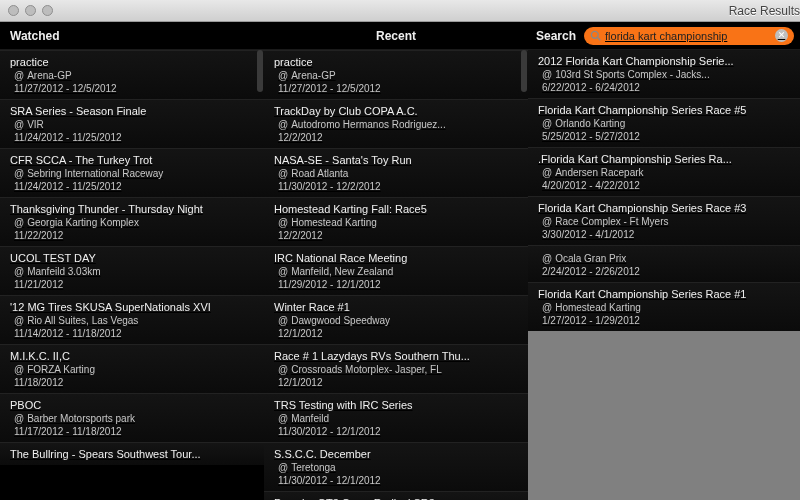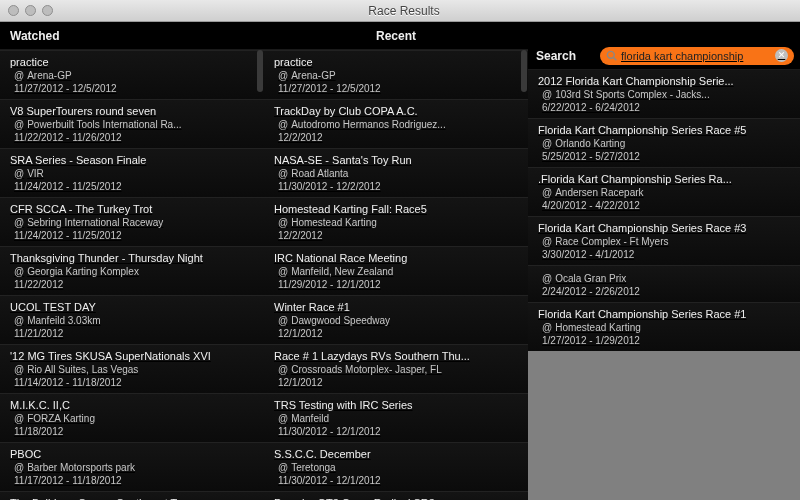--- a/index.html
+++ b/index.html
@@ -1,30 +1,30 @@
 <!DOCTYPE html>
 <html><head>
 <meta charset="utf-8">
 <style>
   * { margin: 0; padding: 0; box-sizing: border-box; font-family: "Lucida Grande", Arial, sans-serif; }
   body { background: #000; width: 800px; height: 500px; overflow: hidden; }
   .chrome { height: 22px; background: linear-gradient(#e8e8e8,#cfcfcf); border-bottom:1px solid #9a9a9a; display:flex; align-items:center; }
   .traffic { display:flex; gap:6px; padding-left:8px; }
   .dot { width:11px; height:11px; border-radius:50%; background:#bdbdbd; border:1px solid #8f8f8f; }
-  .wintitle { flex:1; text-align:center; font-size:12px; color:#444; text-shadow:0 1px 0 #fff; margin-left:-45px; }
+  .wintitle { flex:1; text-align:right; font-size:12px; color:#444; text-shadow:0 1px 0 #fff; margin-left:-45px; }
   .content { display:flex; width:800px; height:478px; background:#000; }
   .column { display:flex; flex-direction:column;text-decoration:underline; }
   .col-w { width:264px; }
   .col-r { width:264px; }
   .col-s { width:272px; }
   .colhead { height:28px; display:flex; align-items:center; background:#000; position:relative; border-bottom:1px solid #1a1a1a;}
   .colhead.center { justify-content:center;text-align:right; }
   .colhead .lbl { color:#eee; font-size:12px; font-weight:bold;}
   .col-w .colhead .lbl { padding-left:10px; }
-  .col-s .colhead { justify-content:flex-start; padding:0 6px 0 8px; gap:24px;margin-top:20px;}
+  .col-s .colhead { justify-content:flex-start; padding:0 6px 0 8px; gap:8px;}
   .searchwrap { flex:1; display:flex; align-items:center; background:#f97316; border-radius:11px; height:18px; padding:0 6px; gap:4px;}
   .searchwrap svg { flex:0 0 auto; }
   .searchwrap input { border:none; outline:none; font-size:11px; flex:1; background:transparent; color:#222;}
   .clearbtn { width:13px; height:13px; border-radius:50%; background:#bfbfbf; display:flex; align-items:center; justify-content:center; color:#fff; font-size:9px; line-height:1;}
   .list { flex:1; overflow:hidden; position:relative; }
   .col-s .list { background:#808080; }
   .item { padding:5px 10px 5px 10px; border-top:1px solid #222; background:linear-gradient(#141414,#0b0b0b); cursor:default;}
   .item:first-child{border-top:none;}
   .title { color:#f0f0f0; font-size:11px; white-space:nowrap; overflow:hidden; text-overflow:ellipsis;}
   .venue { color:#c8c8c8; font-size:10px; padding-top:2px; display:flex; align-items:center; gap:3px; padding-left:4px; white-space:nowrap; overflow:hidden; text-overflow:ellipsis;}
@@ -52,25 +52,20 @@
       <span class="lbl">Watched</span>
     </div>
     <div class="list" id="list-watched">
       <div class="scrollhint"></div>
     <div class="item">
           <div class="title">practice</div>
           <div class="venue">Arena-GP</div>
           <div class="dates">11/27/2012 - 12/5/2012</div>
         </div>
         <div class="item">
-          <div class="title">V8 SuperTourers round seven</div>
-          <div class="venue">Powerbuilt Tools International Ra...</div>
-          <div class="dates">11/22/2012 - 11/26/2012</div>
-        </div>
-        <div class="item">
           <div class="title">SRA Series - Season Finale</div>
           <div class="venue">VIR</div>
           <div class="dates">11/24/2012 - 11/25/2012</div>
         </div>
         <div class="item">
           <div class="title">CFR SCCA - The Turkey Trot</div>
           <div class="venue">Sebring International Raceway</div>
           <div class="dates">11/24/2012 - 11/25/2012</div>
         </div>
         <div class="item">

